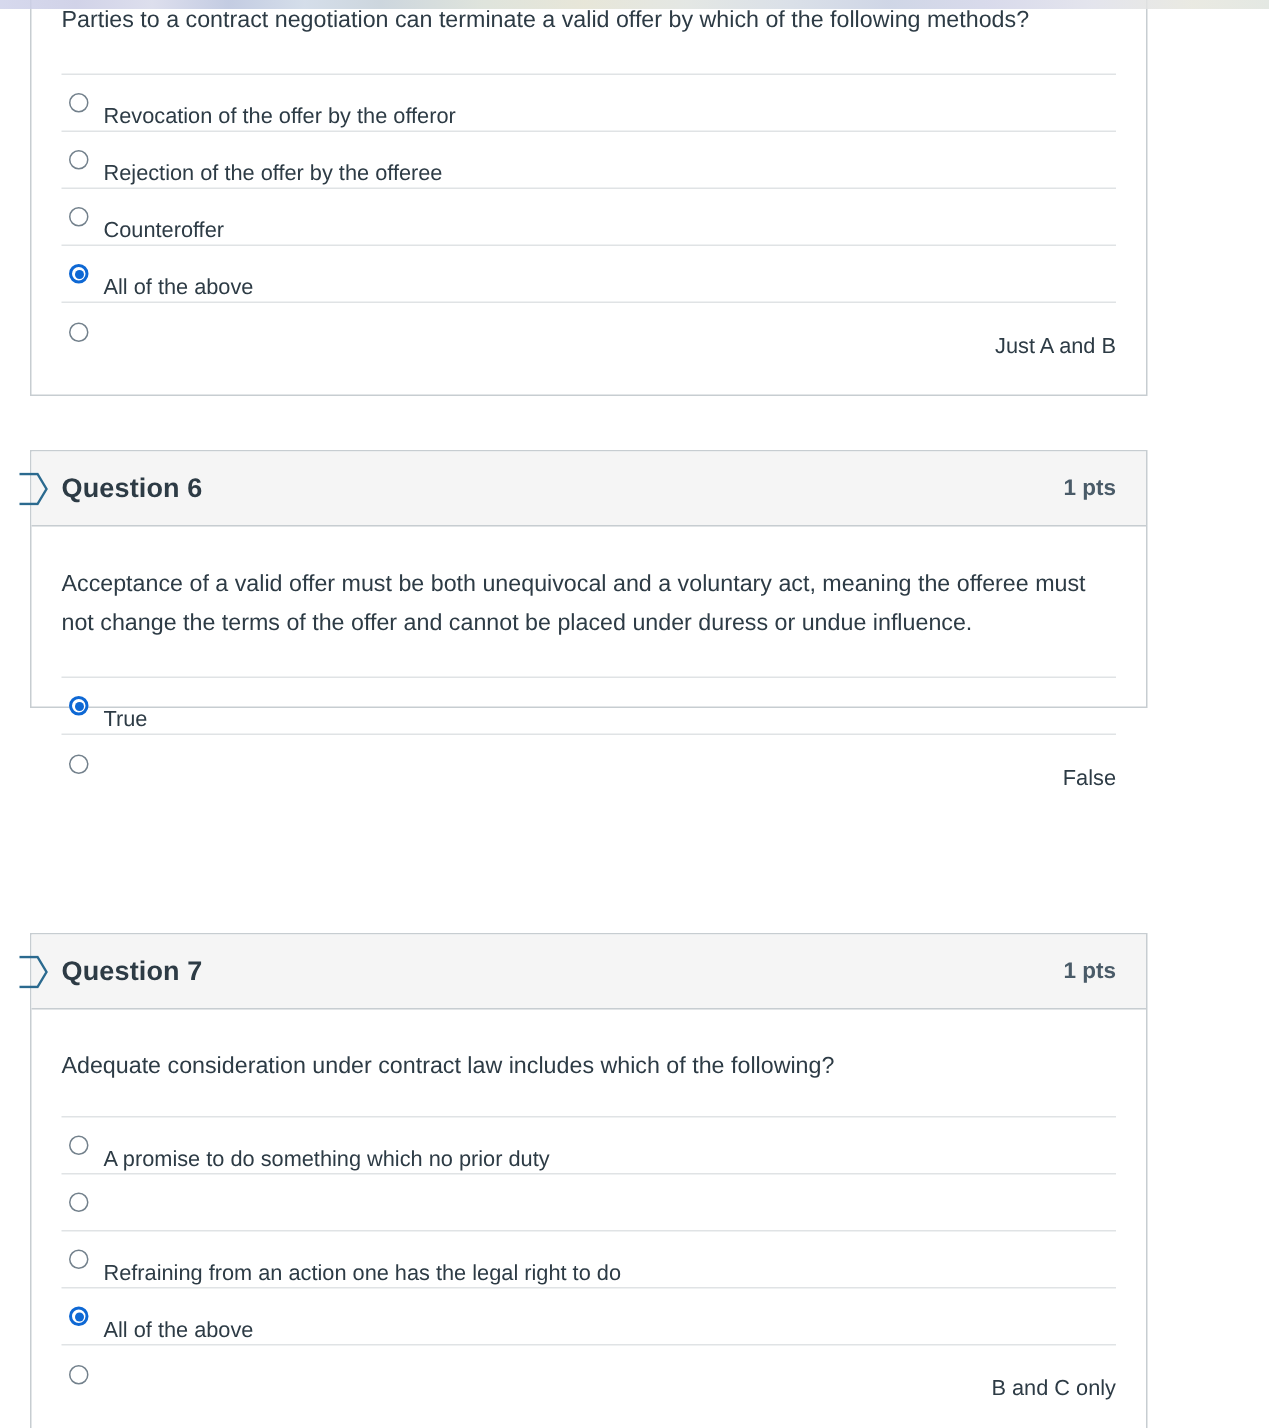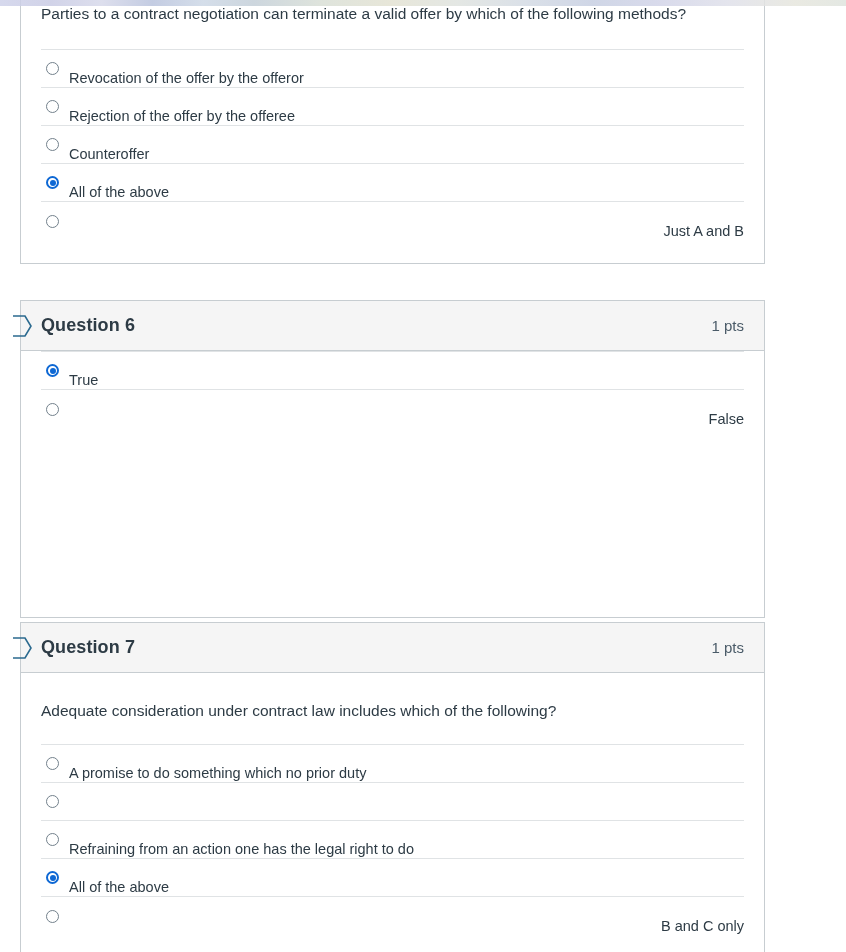--- a/index.html
+++ b/index.html
@@ -58,21 +58,21 @@
     box-sizing: border-box;
   }
   .q-title {
     font-size: 18px;
     font-weight: bold;
     color: #2D3B45;
     letter-spacing: .1px;
   }
   .q-points {
     font-size: 15px;
-    font-weight: normal;
+    font-weight: bold;
     color: #4A5B68;
   }
 
   .q-body {
     padding: 0 20px;
     box-sizing: border-box;
   }
 
   .q-text {
     font-size: 15.5px;
@@ -189,34 +189,35 @@
         <div class="answer-row">
           <span class="radio"></span>
           <span class="answer-label">Just A and B</span>
         </div>
 
       </div>
       <div class="q-footer-pad"></div>
     </div>
   </div>
 
-  <div class="q-card" style="top:300px; height:318px;">
+  <div class="q-card" style="top:300px; height:172px;">
 
     <div class="flag-marker" style="top:14px;">
       <svg width="20" height="22" viewBox="0 0 20 22" aria-hidden="true">
         <path d="M1 1 L13 1 L19 11 L13 21 L1 21" fill="none" stroke="#2B6A8F" stroke-width="1.6"></path>
       </svg>
     </div>
 
     <div class="q-header">
       <span class="q-title">Question 6</span>
       <span class="q-points">1 pts</span>
     </div>
 
     <div class="q-body">
+      <div class="q-text">Acceptance of a valid offer must be both unequivocal and a voluntary act, meaning the offeree must not change the terms of the offer and cannot be placed under duress or undue influence.</div>
 
       <div class="answers">
 
         <div class="answer-row">
           <span class="radio selected"></span>
           <span class="answer-label">True</span>
         </div>
 
         <div class="answer-row">
           <span class="radio"></span>

